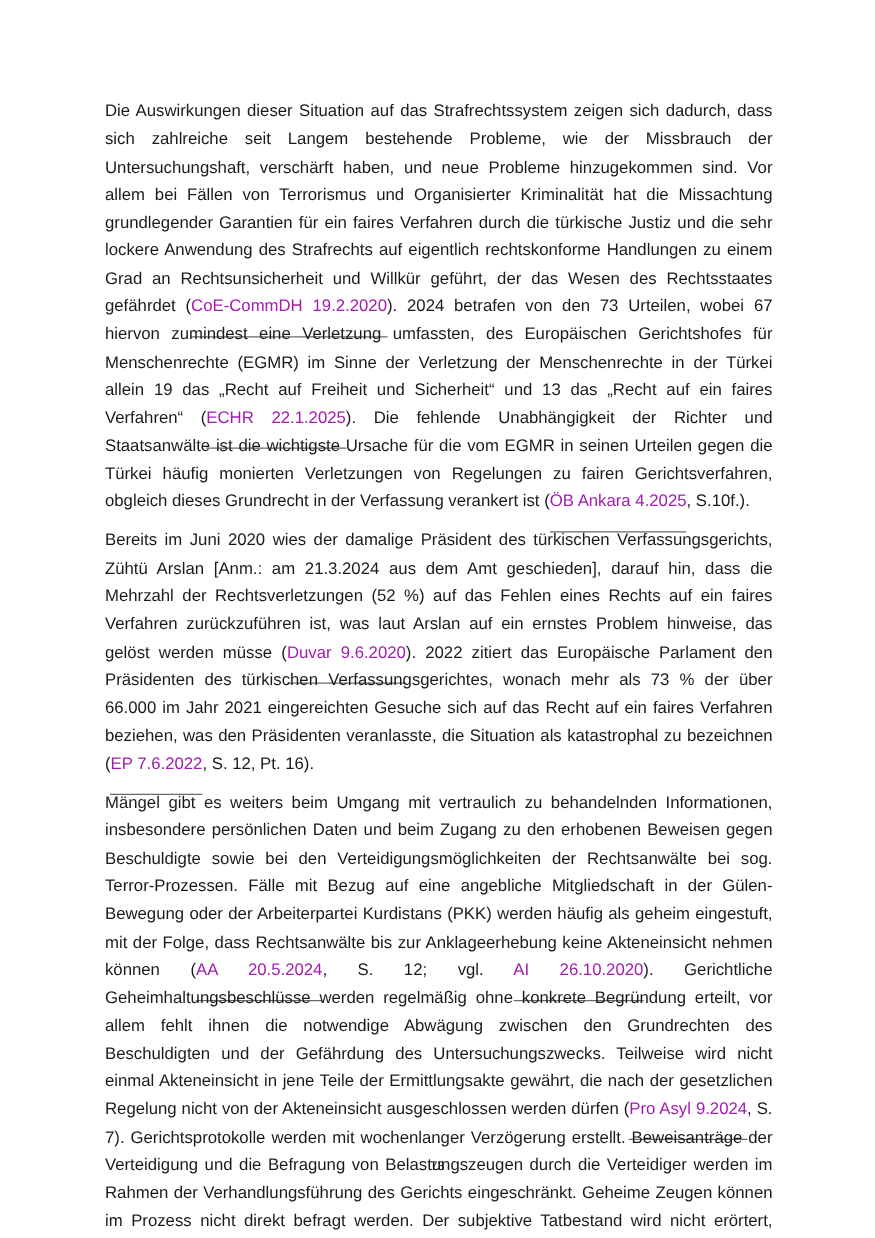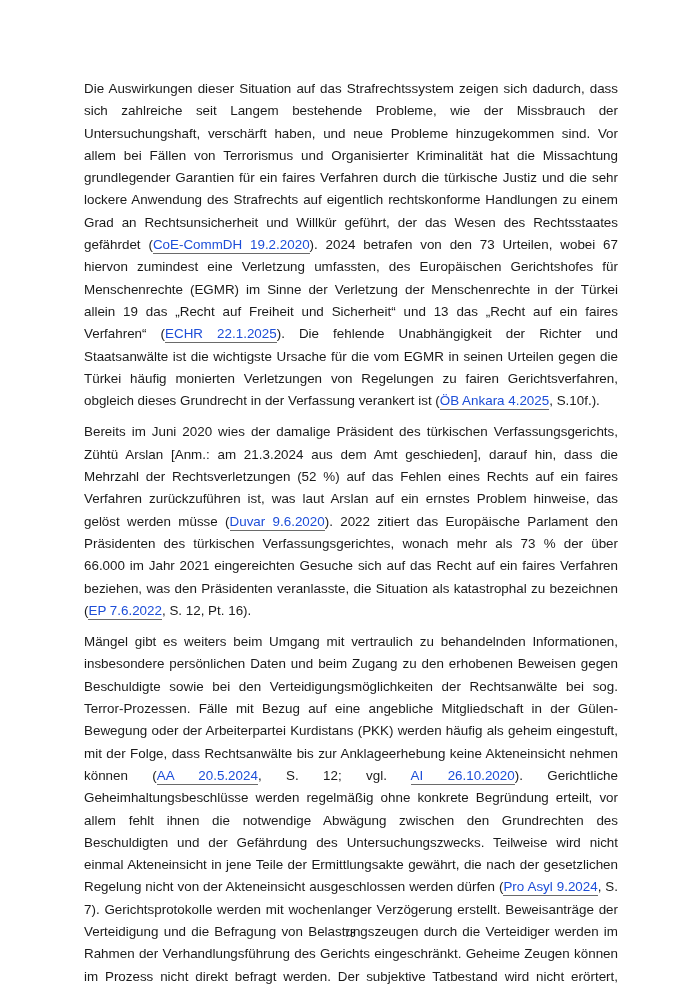--- a/index.html
+++ b/index.html
@@ -6,22 +6,22 @@
   body { width: 700px; height: 990px; position: relative; overflow: hidden; }
   .page {
     position: absolute; left: 84px; top: 78px; width: 534px;
     font-family: "Liberation Sans", sans-serif;
     font-size: 13.4px; line-height: 22.3px; color: #1a1a1a;
     text-align: justify; hyphens: manual;
   }
   .para { margin: 0 0 9px 0; }
   .heading { margin: 0 0 9px 0; font-weight: bold; text-align: left; }
   a.ref {
-    color: #1d4ed8; text-decoration: none;
-    border-bottom: 1.5px solid #6a6a6a; padding-bottom: 1px;
+    color: #a21caf; text-decoration: none;
+    border-bottom: 1.5px solid #6a6a6a; padding-bottom: 17px;
   }
   .page-number {
     position: absolute; left: 0; width: 700px; top: 928px;
     text-align: center; font-family: "Liberation Sans", sans-serif;
     font-size: 10px; color: #1a1a1a;
   }
 </style>
 </head>
 <body>
 

